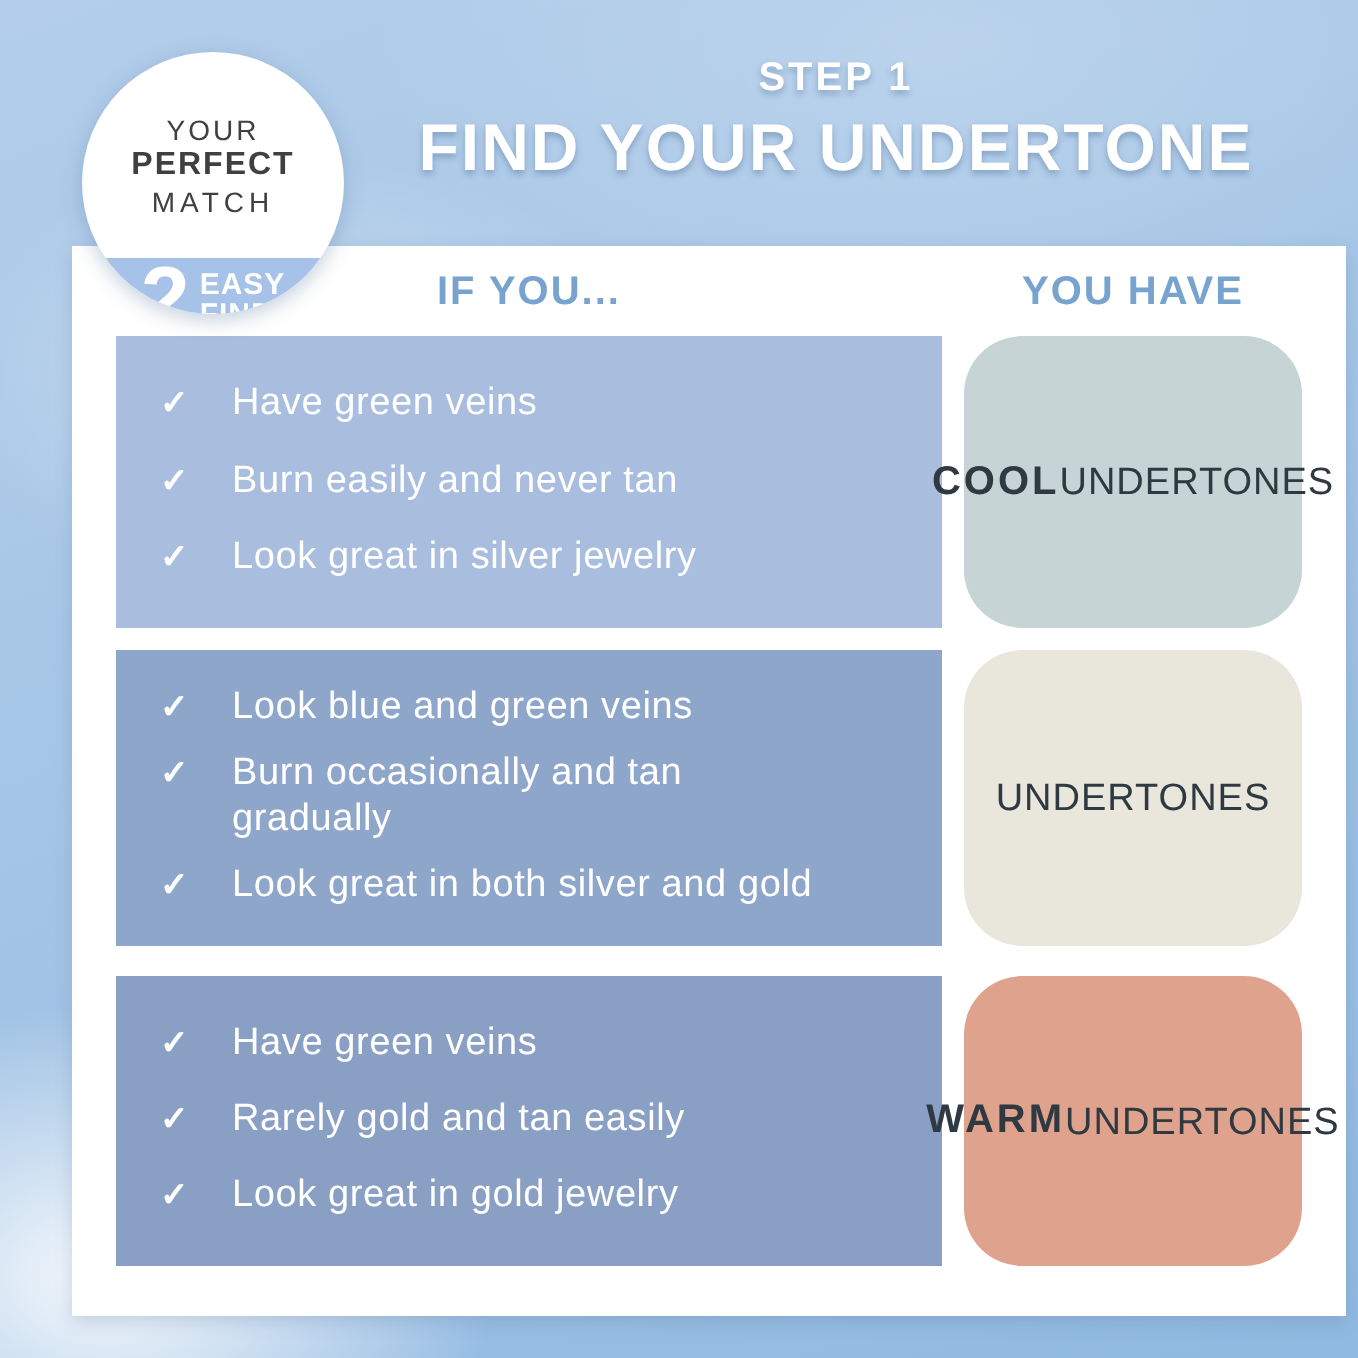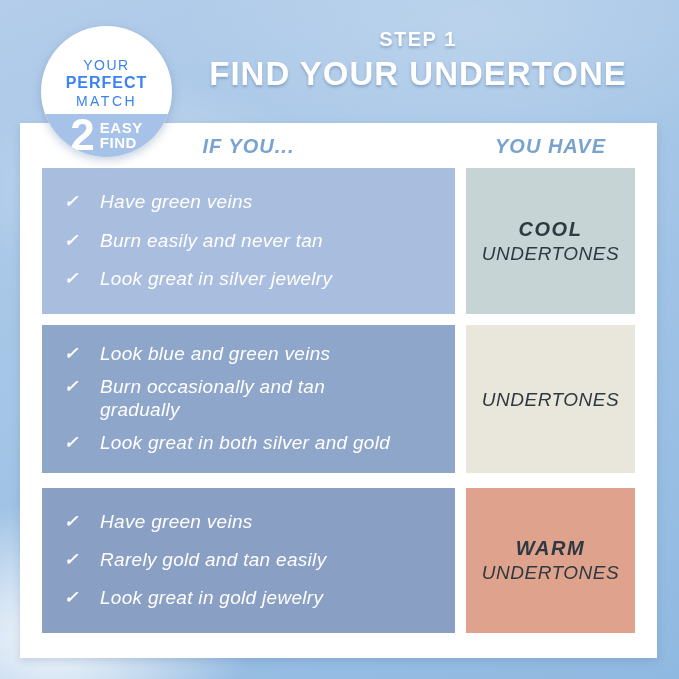--- a/index.html
+++ b/index.html
@@ -10,57 +10,57 @@
       radial-gradient(ellipse 300px 210px at 8% 94%, rgba(255,255,255,.9), rgba(255,255,255,0) 65%),
       radial-gradient(ellipse 260px 160px at 22% 28%, rgba(255,255,255,.35), rgba(255,255,255,0) 70%),
       radial-gradient(ellipse 420px 220px at 70% 4%, rgba(255,255,255,.18), rgba(255,255,255,0) 70%),
       linear-gradient(160deg,#b3cdea 0%,#a4c5e6 45%,#90b9e1 100%);
   }
 
   
   .badge{position:absolute;left:41px;top:26px;width:131px;height:131px;border-radius:50%;
     background:#ffffff;overflow:hidden;box-shadow:0 3px 10px rgba(90,120,160,.35);z-index:3;}
   .badge-top{height:63%;display:flex;flex-direction:column;align-items:center;justify-content:flex-end;
-    padding-bottom:5px;color:#3b82f6;}
+    padding-bottom:20px;color:#404040;}
   .badge-l1{font-size:14px;letter-spacing:1.5px;}
   .badge-l2{font-size:16px;font-weight:700;letter-spacing:1px;margin:1px 0;}
   .badge-l3{font-size:14px;letter-spacing:2.5px;}
   .badge-bottom{height:37%;background:#a6c2e8;display:flex;justify-content:center;color:#ffffff;}
   .badge-num{font-size:44px;font-weight:700;line-height:.95;}
   .badge-steps{margin-left:5px;margin-top:6px;font-weight:700;font-size:15px;line-height:1.05;letter-spacing:.5px;}
 
   
   .header{position:absolute;left:165px;right:8px;top:28px;text-align:center;color:#ffffff;
     text-shadow:0 2px 3px rgba(80,110,150,.45);}
   .step{font-size:20px;font-weight:700;letter-spacing:1.5px;}
   .title{font-size:33px;font-weight:700;letter-spacing:1px;margin-top:4px;}
 
   
-  .panel{position:absolute;left:20px;top:123px;width:637px;height:535px;background:#ffffff;
-    box-shadow:0 3px 8px rgba(90,120,160,.25);font-style:italic;}
+  .panel{position:absolute;left:36px;top:123px;width:637px;height:535px;background:#ffffff;
+    box-shadow:0 3px 8px rgba(90,120,160,.25);}
   .col-head{position:absolute;top:12px;text-align:center;font-size:20px;font-weight:700;
     color:#79a3cf;letter-spacing:1px;}
   .col-head.left{left:22px;width:413px;}
   .col-head.right{left:446px;width:169px;}
 
   
   .row{position:absolute;left:0;width:637px;}
   .row.r1{top:45px;height:146px;}
   .row.r2{top:202px;height:148px;}
   .row.r3{top:365px;height:145px;}
   .lbox{position:absolute;left:22px;width:413px;height:100%;box-sizing:border-box;
     display:flex;flex-direction:column;justify-content:space-evenly;padding:8px 6px 8px 22px;}
   .r1 .lbox{background:#a9bdde;}
   .r2 .lbox{background:#8fa6cb;}
   .r3 .lbox{background:#8a9fc4;}
   .item{display:flex;align-items:flex-start;color:#ffffff;font-size:19px;line-height:1.2;}
   .check{flex:0 0 36px;font-size:17px;font-weight:700;padding-top:1px;}
   .item-label{white-space:pre-line;letter-spacing:.3px;}
-  .rbox{position:absolute;left:446px;width:169px;height:100%;display:flex;flex-direction:column;
-    align-items:center;justify-content:center;color:#2e3942;}
+  .rbox{position:absolute;left:446px;width:169px;height:100%;display:flex;flex-direction:row;
+    align-items:center;justify-content:center;color:#2e3942;border-radius:29px;}
   .r1 .rbox{background:#c6d4d5;}
   .r2 .rbox{background:#e9e6db;}
   .r3 .rbox{background:#dfa28c;}
   .result-title{font-size:20px;font-weight:700;letter-spacing:1.5px;}
   .result-sub{font-size:19px;letter-spacing:.5px;margin-top:2px;}
 </style>
 </head>
 <body>
 
 <div class="stage">

